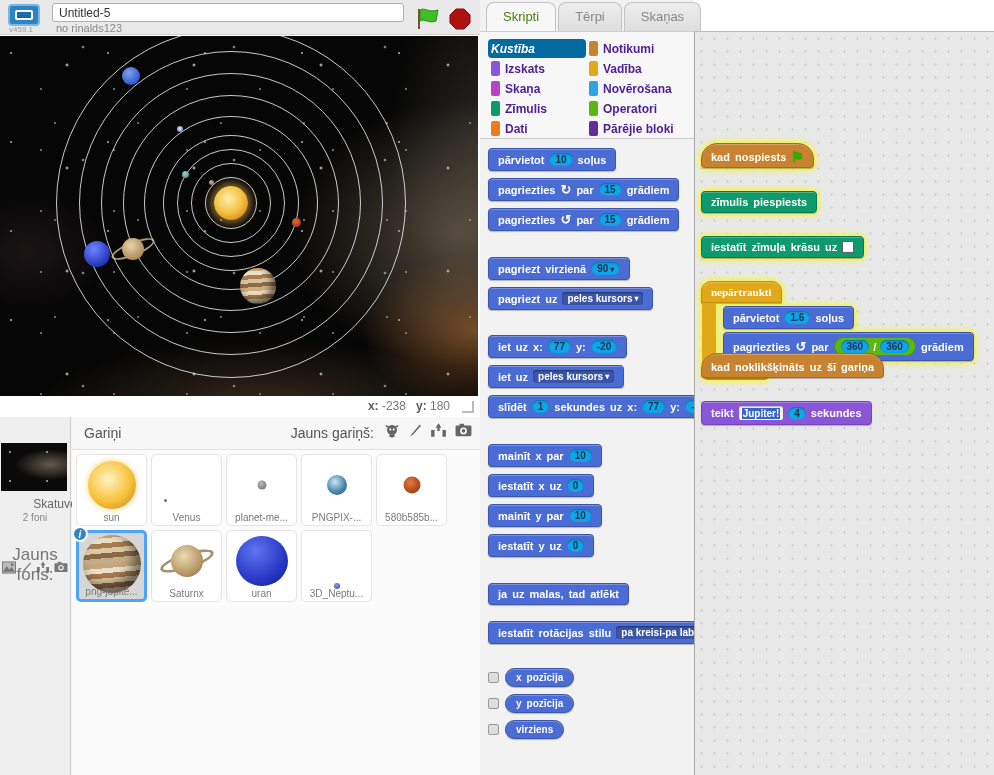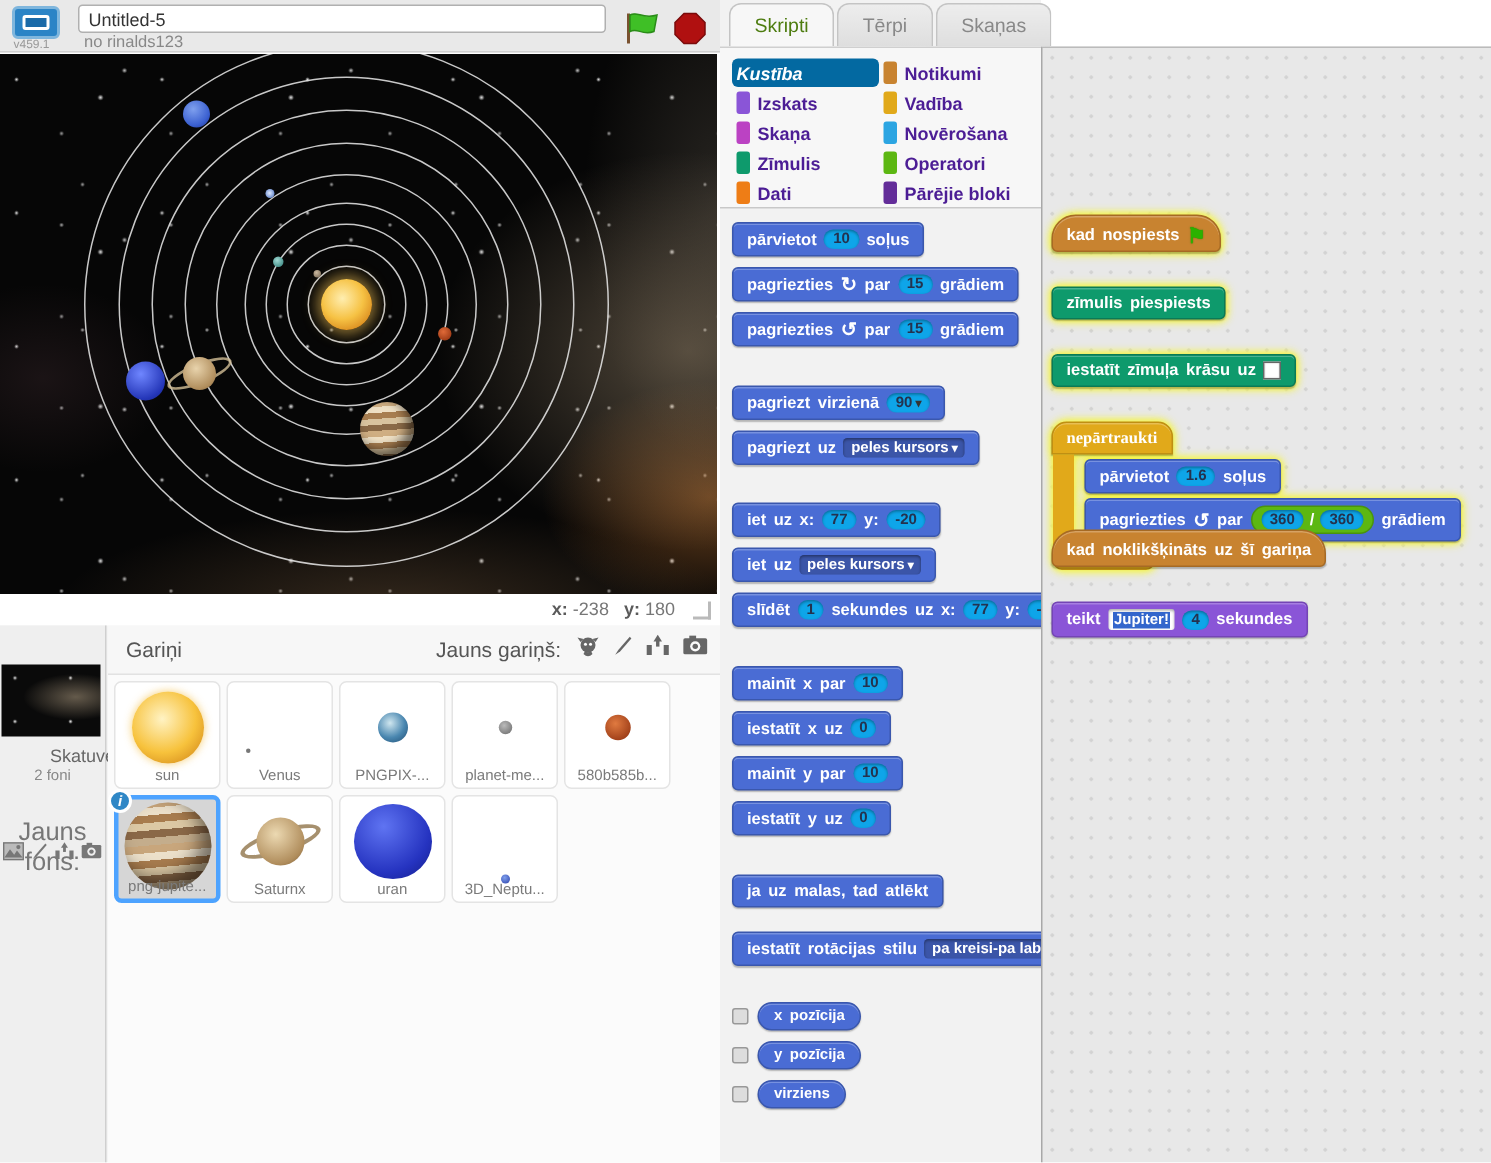--- a/index.html
+++ b/index.html
@@ -251,26 +251,26 @@
       <div class="sprite-grid" id="spriteGrid">
           <div class="tile">
             <div class="thumb thumb-sun"></div>
             <div class="tlabel">sun</div>
           </div>
           <div class="tile">
             <div class="thumb thumb-venus"></div>
             <div class="tlabel">Venus</div>
           </div>
           <div class="tile">
+            <div class="thumb thumb-planet-me"></div>
+            <div class="tlabel">planet-me...</div>
+          </div>
+          <div class="tile">
             <div class="thumb thumb-pngpix"></div>
             <div class="tlabel">PNGPIX-...</div>
-          </div>
-          <div class="tile">
-            <div class="thumb thumb-planet-me"></div>
-            <div class="tlabel">planet-me...</div>
           </div>
           <div class="tile">
             <div class="thumb thumb-mars"></div>
             <div class="tlabel">580b585b...</div>
           </div>
           <div class="tile selected">
             <div class="info-badge">i</div>
             <div class="thumb thumb-jupiter"></div>
             <div class="tlabel">png-jupite...</div>
           </div>

